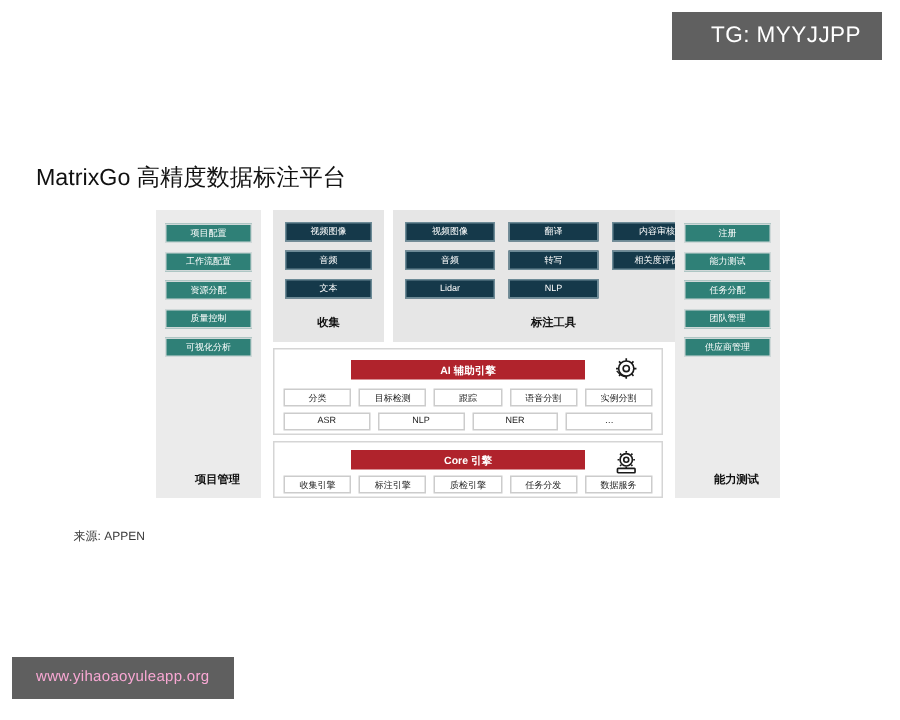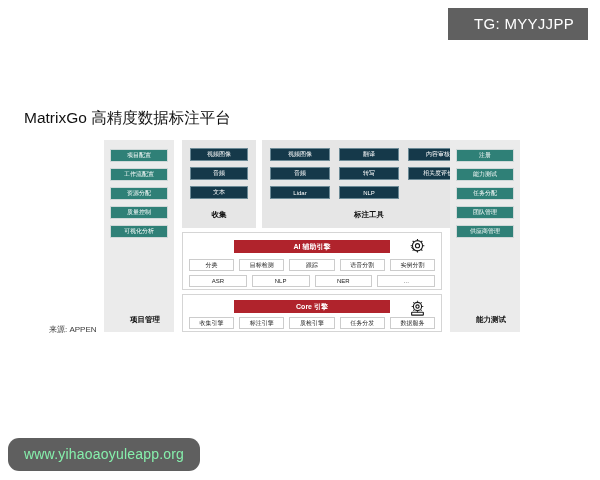--- a/index.html
+++ b/index.html
@@ -15,37 +15,36 @@
     position:absolute;top:8px;right:12px;
     background:#606060;color:#ffffff;
     font-size:15px;letter-spacing:.3px;
     padding:7px 14px 8px 26px;
     white-space:nowrap;
   }
 
   
   .watermark{
     position:absolute;left:8px;top:438px;
-    background:#5f5f5f;color:#86efac;
-    font-size:14px;letter-spacing:.2px;
+    background:#5f5f5f;color:#f9a8d4;
+    font-size:10px;letter-spacing:.2px;
     padding:8px 16px 9px 16px;
     white-space:nowrap;
-    border-radius:11px;
   }
 
   
   .page-title{
     position:absolute;left:24px;top:108px;
     font-size:15.5px;font-weight:normal;color:#111111;
     white-space:nowrap;
   }
 
   
   .source-note{
-    position:absolute;left:49px;top:324px;
+    position:absolute;left:49px;top:352px;
     font-size:8px;color:#3a3a3a;white-space:nowrap;
   }
 
   
   .diagram{
     position:absolute;left:104px;top:140px;
     width:416px;height:192px;
   }
 
   .col{

